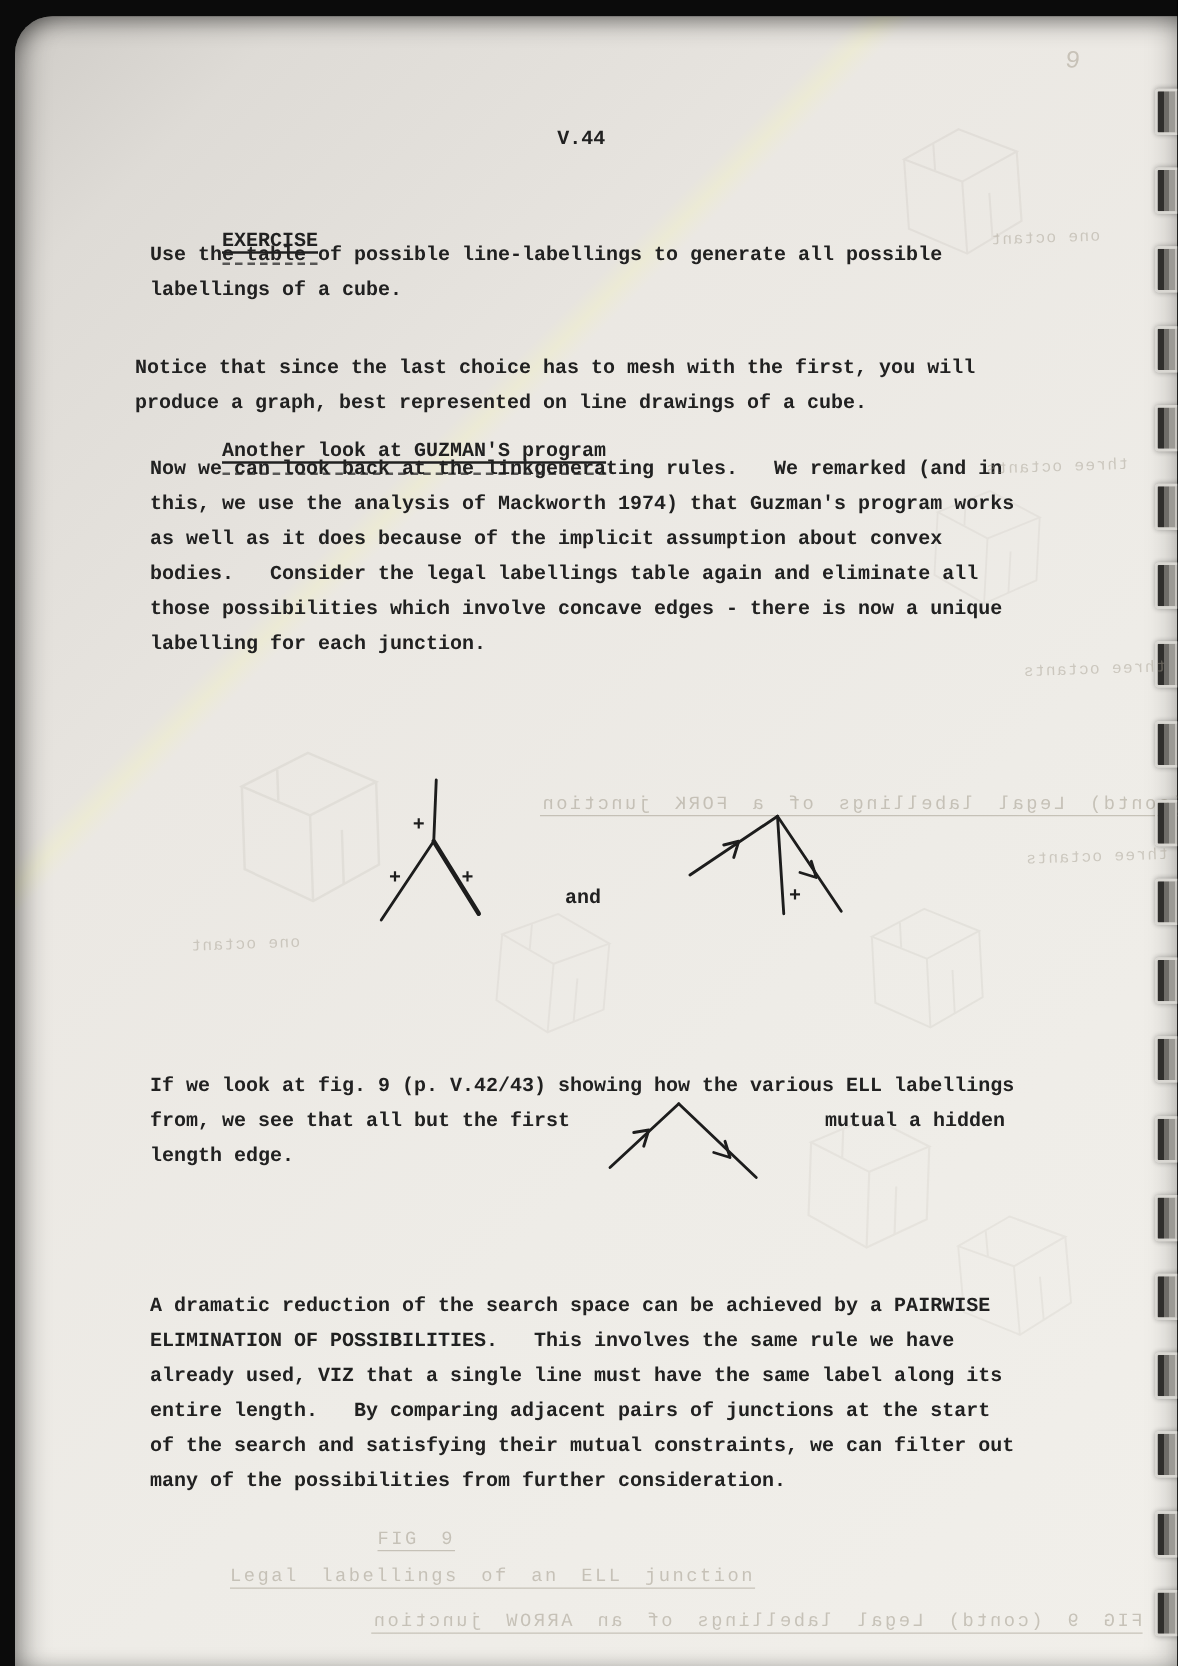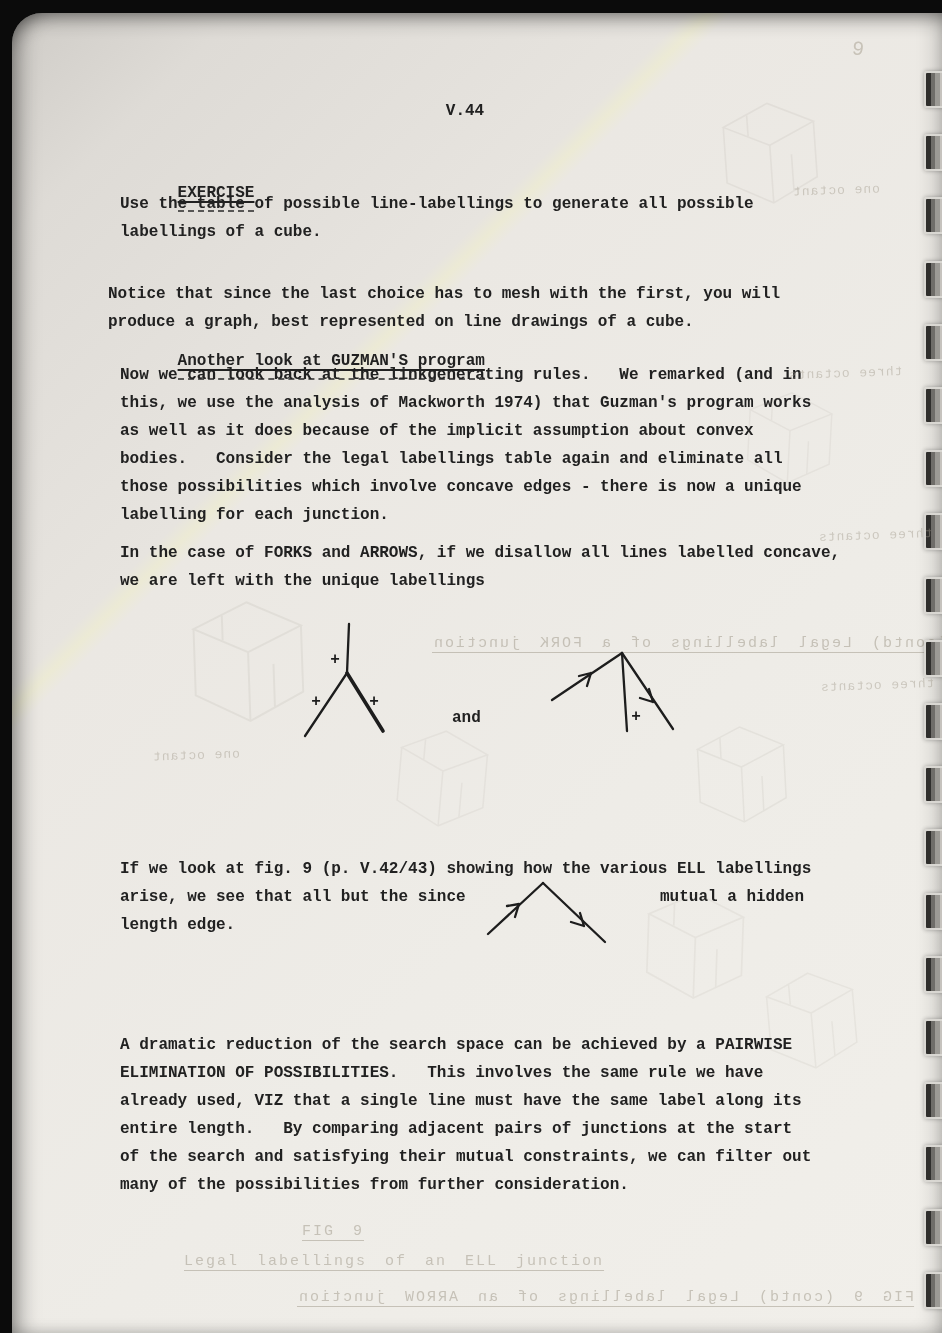--- a/index.html
+++ b/index.html
@@ -84,22 +84,20 @@
 
     <div class="tw" style="left:108px; top:306px;text-align:center;">
       <span class="u2">Another look at GUZMAN'S program</span>
     </div>
     <div class="tw" style="left:108px; top:348px;">Now we can look back at the linkgenerating rules.   We remarked (and in
 this, we use the analysis of Mackworth 1974) that Guzman's program works
 as well as it does because of the implicit assumption about convex
 bodies.   Consider the legal labellings table again and eliminate all
 those possibilities which involve concave edges - there is now a unique
 labelling for each junction.</div>
-    <div class="tw" style="left:108px; top:526px;">In the case of FORKS and ARROWS, if we disallow all lines labelled concave,
-we are left with the unique labellings</div>
 
     <div class="figure" style="left:275px; top:603px;">
       <svg width="112" height="128" viewBox="0 0 112 128">
         <path class="ink" d="M62 8 L60 57"></path>
         <path class="ink" d="M60 57 L18 120"></path>
         <path class="ink-thick" d="M60 57 L96 115"></path>
         <text class="plus" x="48" y="48" text-anchor="middle">+</text>
         <text class="plus" x="29" y="90" text-anchor="middle">+</text>
         <text class="plus" x="87" y="90" text-anchor="middle">+</text>
       </svg>
@@ -112,21 +110,21 @@
         <path class="ink" d="M77 13 L7 60"></path>
         <path class="ink" d="M77 13 L82 91"></path>
         <path class="ink" d="M77 13 L128 89"></path>
         <path class="ink" d="M46 33 L34 36 M46 33 L42 46"></path>
         <path class="ink" d="M108 62 L104 49 M108 62 L95 58"></path>
         <text class="plus" x="91" y="81" text-anchor="middle">+</text>
       </svg>
     </div>
 
     <div class="tw" style="left:108px; top:842px;">If we look at fig. 9 (p. V.42/43) showing how the various ELL labellings</div>
-    <div class="tw" style="left:108px; top:870px;">arise, we see that all but the since</div>
+    <div class="tw" style="left:108px; top:870px;">from, we see that all but the first</div>
     <div class="tw" style="left:648px; top:870px;">mutual a hidden</div>
     <div class="tw" style="left:108px; top:898px;">length edge.</div>
 
     <div class="figure" style="left:466px; top:860px;">
       <svg width="137" height="78" viewBox="0 0 137 78">
         <path class="ink" d="M65 10 L10 61"></path>
         <path class="ink" d="M65 10 L127 69"></path>
         <path class="ink" d="M41 31 L29 33 M41 31 L37 44"></path>
         <path class="ink" d="M106 53 L102 40 M106 53 L93 49"></path>
       </svg>

